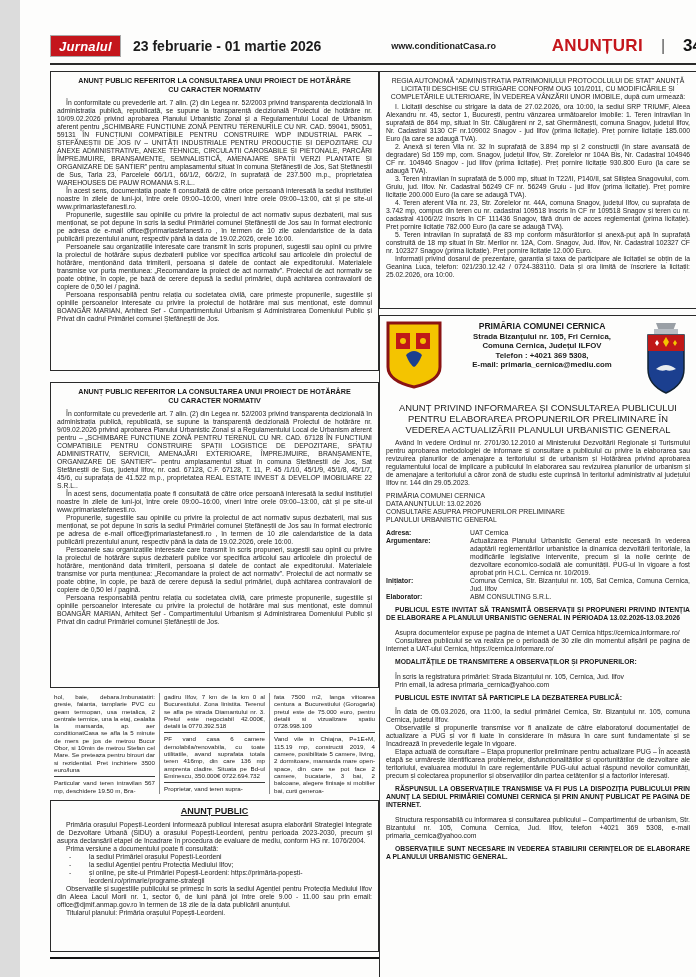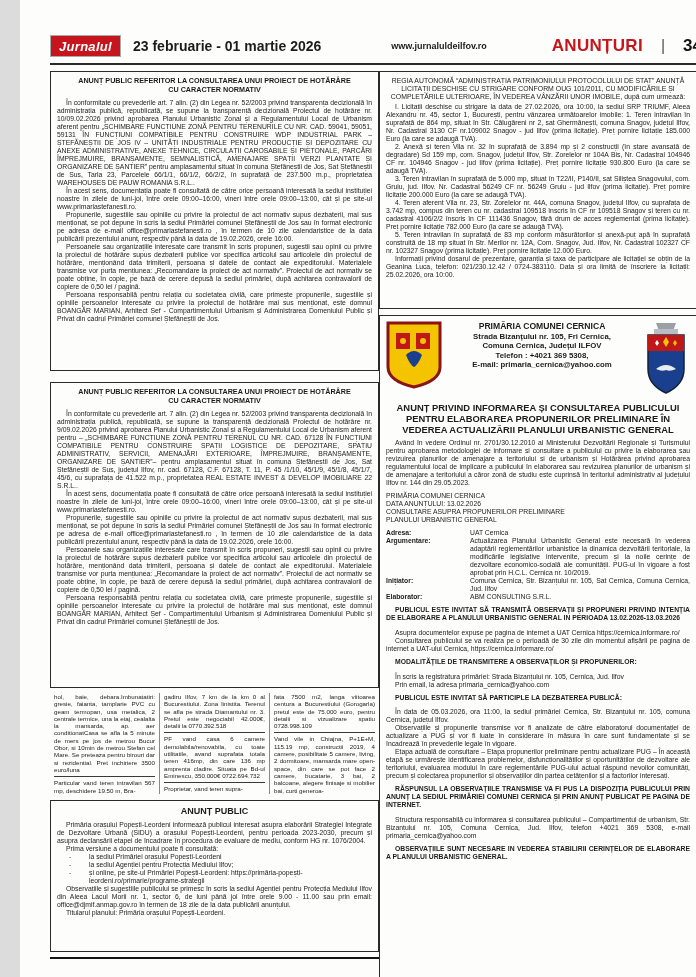--- a/index.html
+++ b/index.html
@@ -33,52 +33,52 @@
   
   .ads{display:flex;margin-top:5px;font-size:6.2px;line-height:7.3px;overflow:hidden;}
   .ads-left{height:101px;}
   .ads-right{height:48px;margin-top:4px;}
   .acol{flex:1 1 0;padding:0 4px;min-width:0;}
   .acol+.acol{border-left:1px solid #8a8a8a;}
   .ad{text-align:justify;}
   .ad+.ad{border-top:1px solid #3a3a3a;margin-top:3px;padding-top:2px;}
   
   .popesti{margin-top:6px;height:152px;}
-  .popesti .n-title{font-size:9px;line-height:10px;margin-bottom:5px;}
+  .popesti .n-title{font-size:9px;line-height:10px;margin-bottom:5px;text-decoration:underline;}
   .bullet{margin:0;padding-left:32px;text-indent:0;position:relative;text-align:left;}
   .bullet::before{content:"-";position:absolute;left:12px;}
   
   .rapps{height:238px;}
   .r-title{margin:0 0 2px;text-align:center;text-indent:0;font-size:6.9px;line-height:8px;}
   
   .cernica{margin-top:6px;height:697px;}
   .cn-head{display:flex;align-items:flex-start;gap:6px;margin-bottom:2px;}
   .cn-head-center{flex:1;text-align:center;font-weight:700;font-size:7.8px;line-height:9.4px;}
   .cn-org{font-size:8.6px;line-height:11px;}
-  .cn-title{font-weight:700;text-align:center;font-size:9.4px;line-height:11px;margin:5px 8px 4px;}
+  .cn-title{font-weight:400;text-align:center;font-size:9.4px;line-height:11px;margin:5px 8px 4px;}
   .cn-p{margin:0;text-indent:9px;}
   .cn-line{margin:0;text-indent:0;text-align:left;}
   .cn-block{margin-top:5px;}
   .cn-h{font-weight:700;margin-top:5px;text-indent:9px;}
   .cn-grid{display:grid;grid-template-columns:80px 1fr;margin-top:5px;column-gap:4px;}
   .cn-grid .lbl{font-weight:700;}
   .cn-grid div{text-align:justify;}
   
   .bottom-rule{border-top:2.5px solid #141414;margin-top:5px;}
   .coa{flex:0 0 auto;}
 </style>
 </head>
 <body>
 
 <div class="page">
 
   <header class="masthead">
     <span class="logo">Jurnalul</span>
     <span class="mh-date">23 februarie - 01 martie 2026</span>
-    <span class="mh-url">www.jurnaluldeilfov.ro</span>
+    <span class="mh-url">www.conditionatCasa.ro</span>
     <span class="mh-right">
       <span class="mh-section">ANUNȚURI</span>
       <span class="mh-sep">|</span>
       <span class="mh-page">34</span>
     </span>
   </header>
   <div class="header-rule"></div>
 
   <div class="columns">
 
@@ -166,21 +166,21 @@
             <rect x="30" y="12" width="14" height="16" fill="#c01818"></rect>
             <path d="M20 34 q8 -8 16 0 q-4 10 -8 12 q-4 -2 -8 -12Z" fill="#1b3f8f"></path>
             <circle cx="17" cy="20" r="3" fill="#f4c400"></circle>
             <circle cx="37" cy="20" r="3" fill="#f4c400"></circle>
           </svg>
           <div class="cn-head-center">
             <div class="cn-org">PRIMĂRIA COMUNEI CERNICA</div>
             <div>Strada Bizanțului nr. 105, Fri Cernica,</div>
             <div>Comuna Cernica, Județul ILFOV</div>
             <div>Telefon : +4021 369 5308,</div>
-            <div>E-mail: primaria_cernica@yahoo.com</div>
+            <div>E-mail: primaria_cernica@mediu.com</div>
           </div>
           <svg class="coa" width="48" height="76" viewBox="0 0 48 76">
             <path d="M14 2 h20 l-3 8 h-14 Z" fill="#9aa0a6"></path>
             <rect x="12" y="8" width="24" height="5" fill="#b9bec4"></rect>
             <path d="M6 14 h36 v34 q0 16 -18 24 q-18 -8 -18 -24 Z" fill="#1b3f8f" stroke="#123" stroke-width="1.5"></path>
             <path d="M6 14 h36 v16 h-36 Z" fill="#c01818"></path>
             <path d="M24 16 l3 5 -3 5 -3 -5 Z" fill="#f4c400"></path>
             <path d="M15 19 l2 3 -2 3 -2 -3 Z" fill="#fff"></path>
             <path d="M33 19 l2 3 -2 3 -2 -3 Z" fill="#f4c400"></path>
             <path d="M14 48 q10 -8 20 0 q-6 3 -10 1 q-4 2 -10 -1 Z" fill="#e8ecef"></path>

